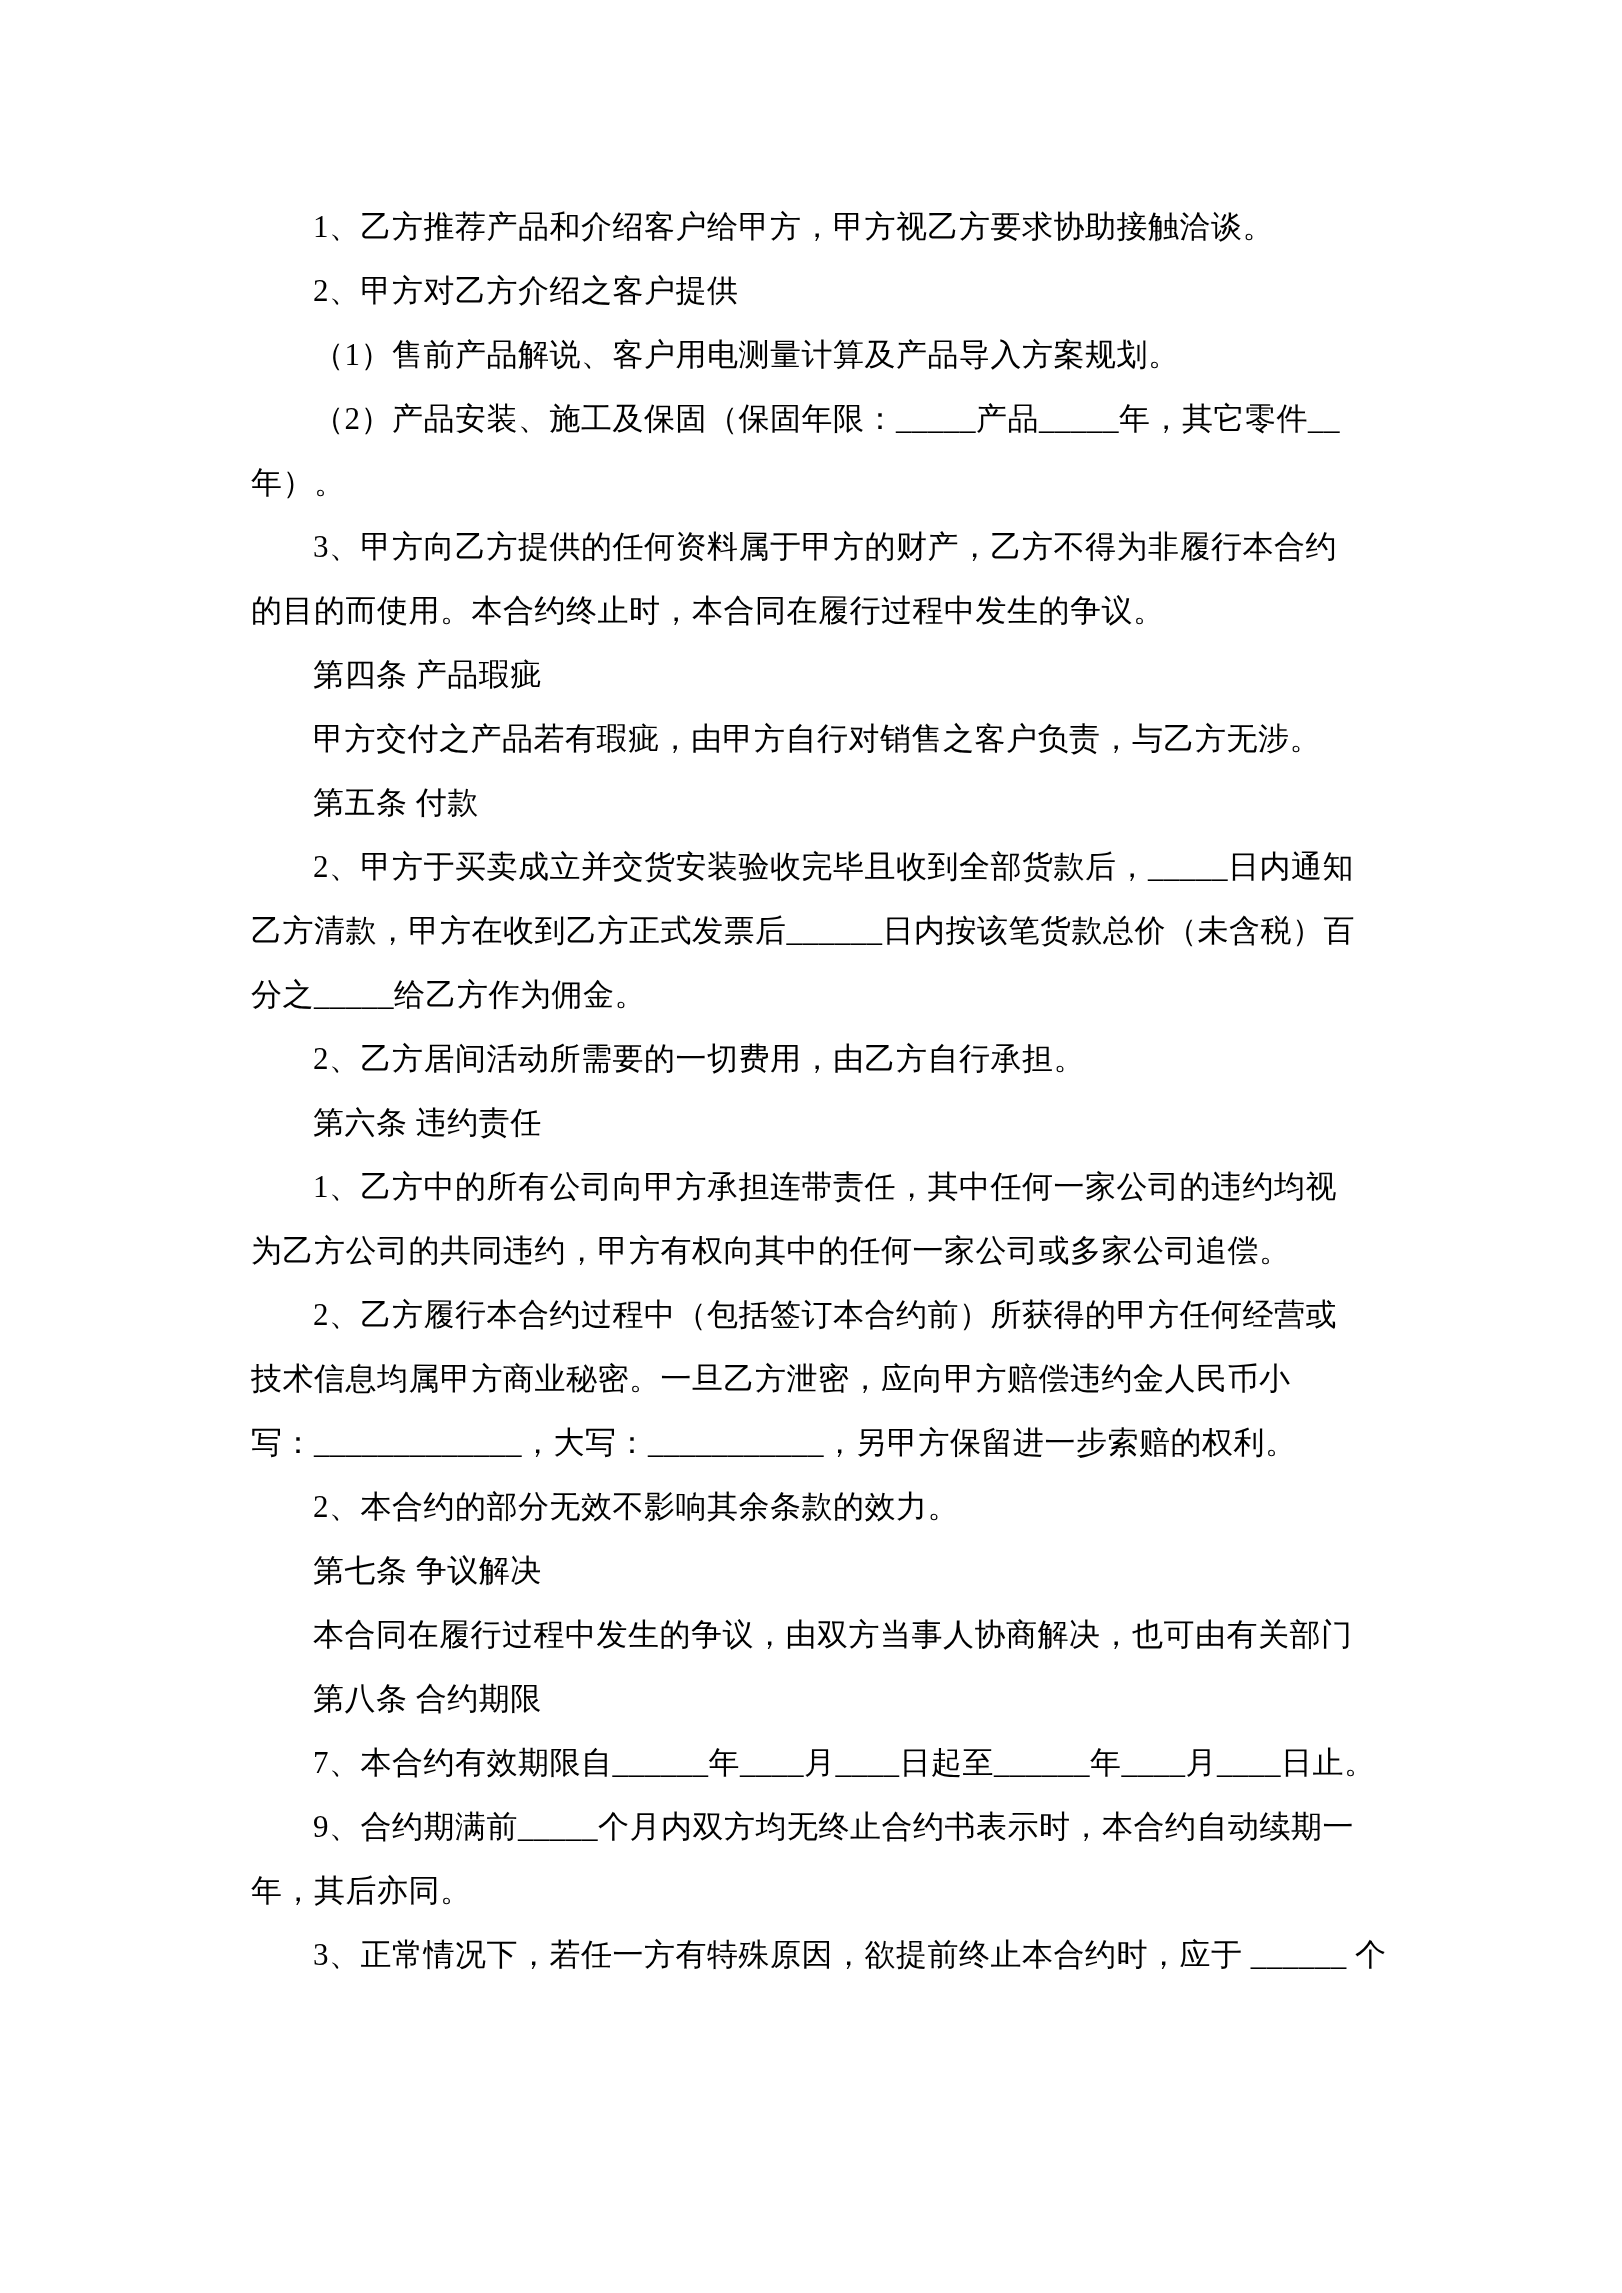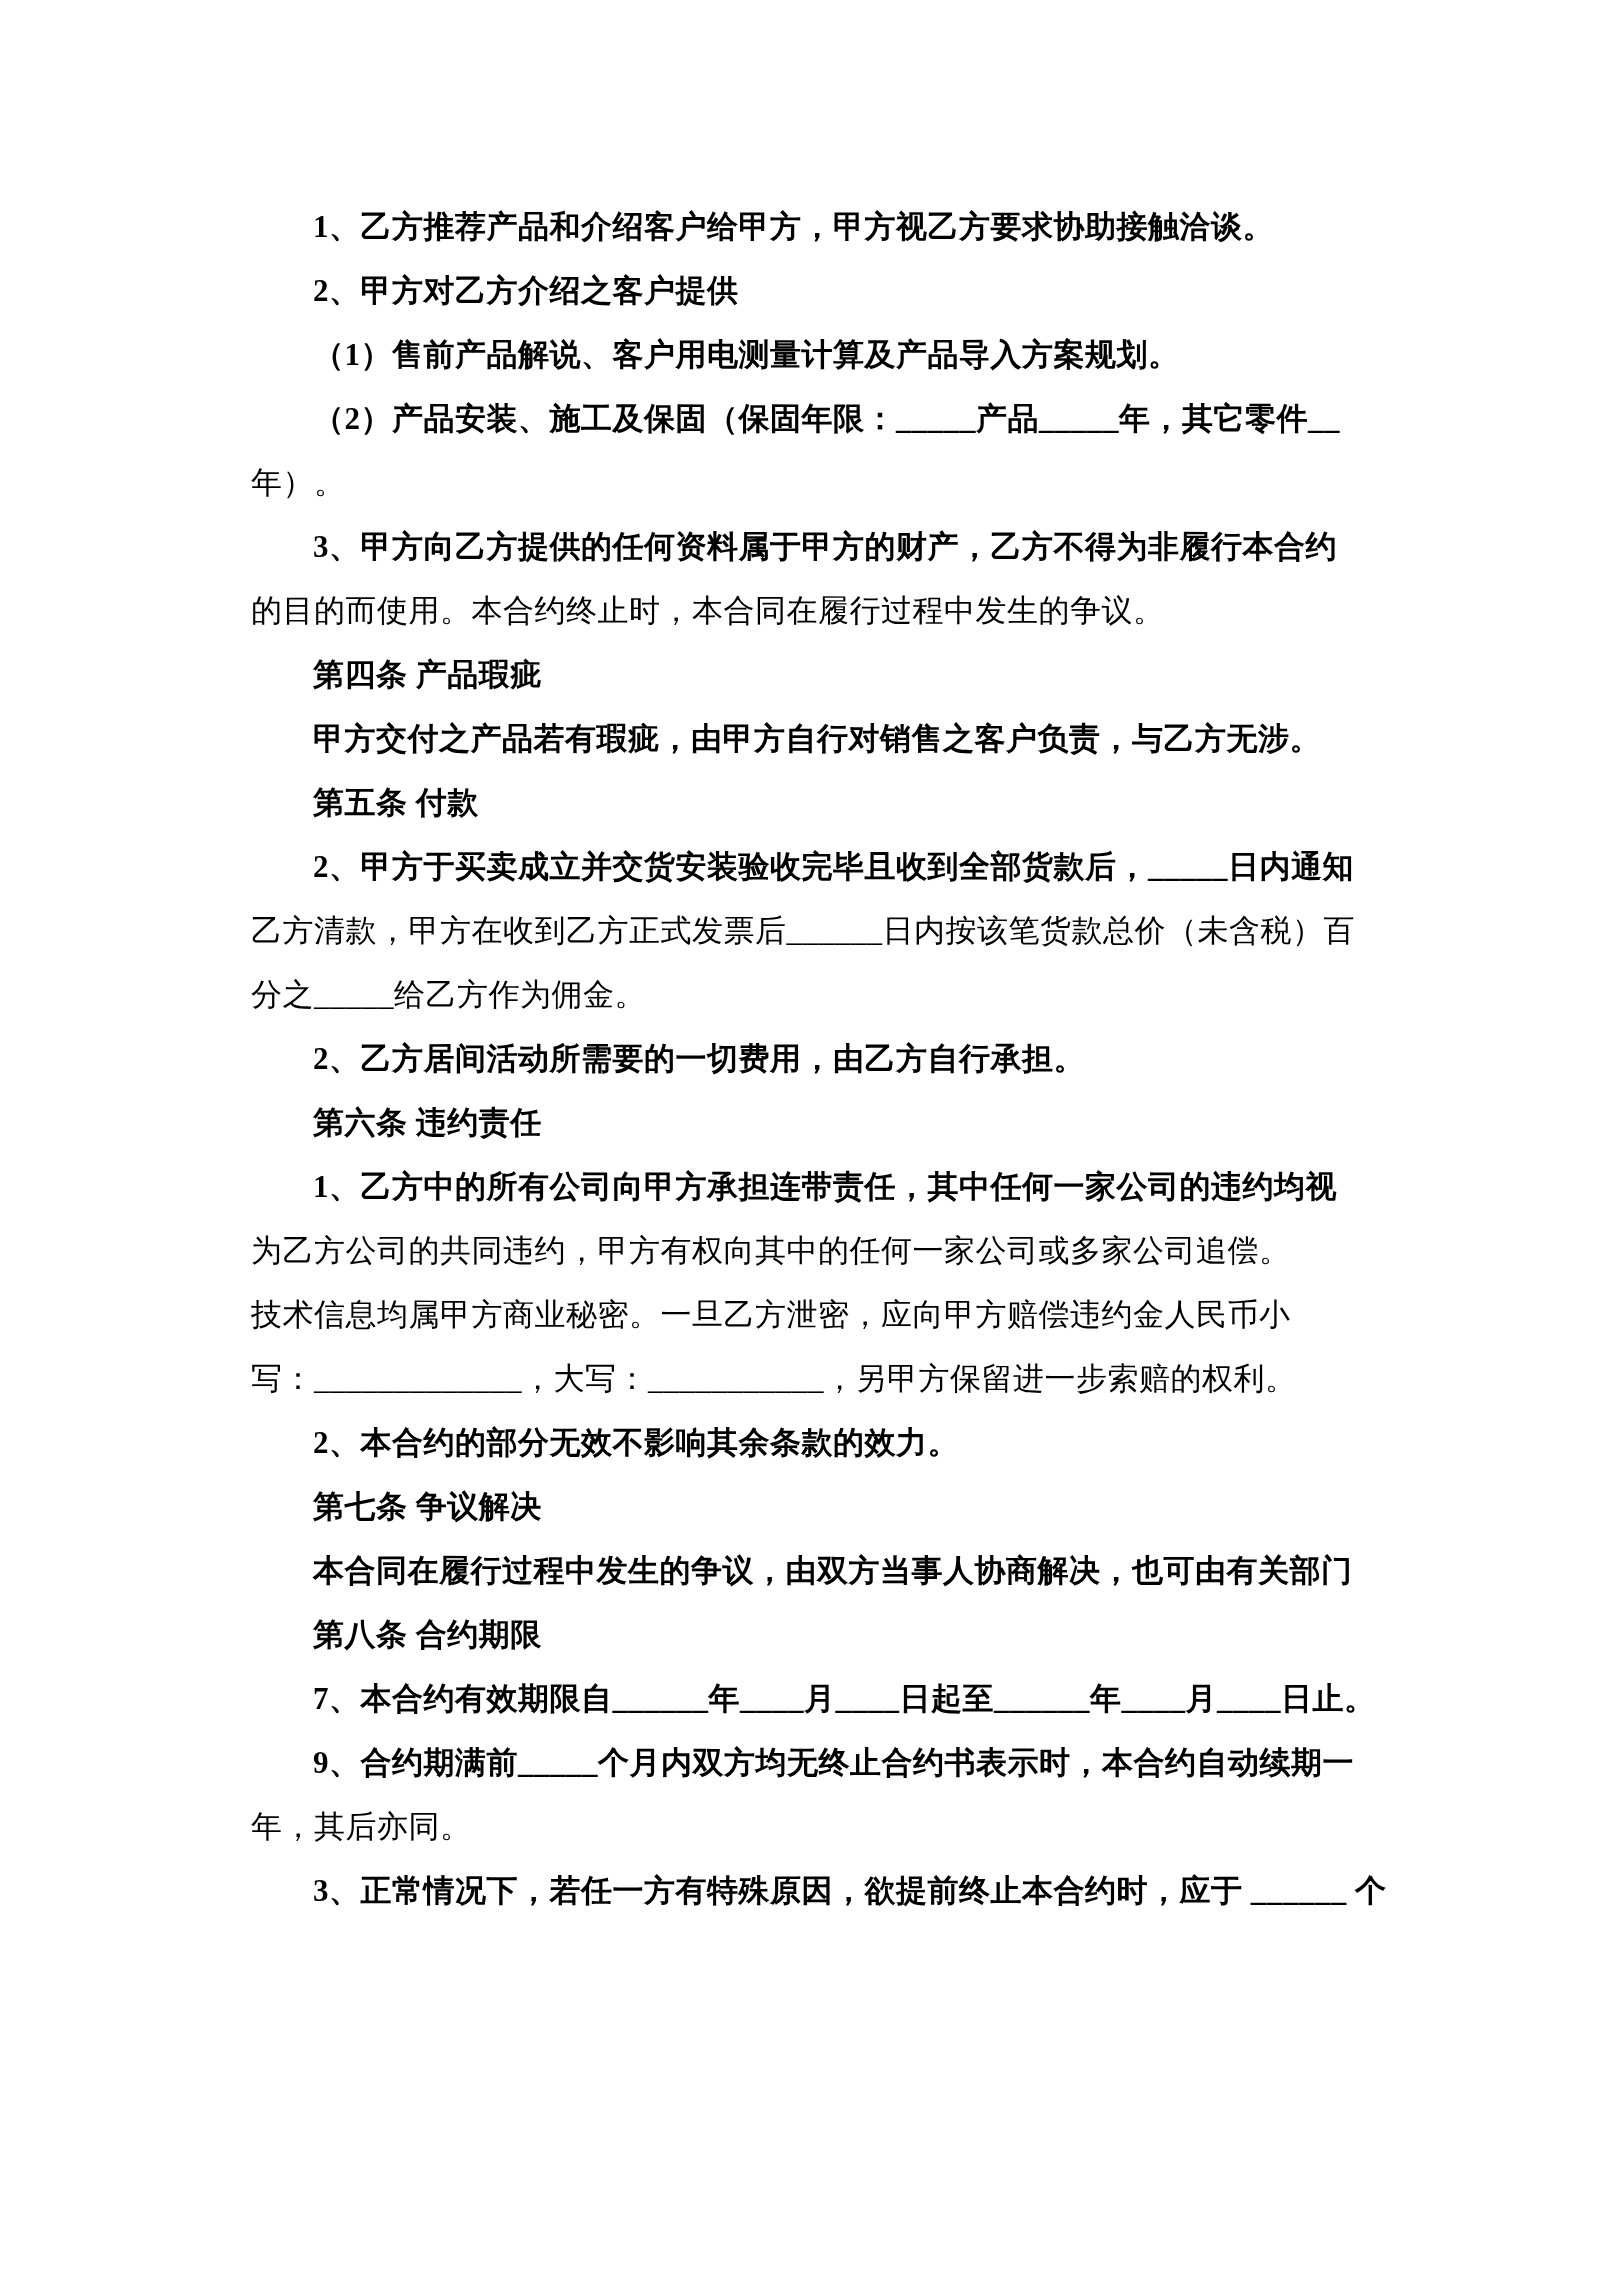--- a/index.html
+++ b/index.html
@@ -24,21 +24,20 @@
     font-size: 31px;
   }
   .line {
     height: 64px;
     line-height: 64px;
     white-space: nowrap;
     letter-spacing: 0.5px;
   }
   .indent {
     padding-left: 62px;
-    font-weight: bold;
   }
 </style>
 </head>
 <body>
 
 <div class="page">
   <div class="doc">
     <div class="line indent">1、乙方推荐产品和介绍客户给甲方，甲方视乙方要求协助接触洽谈。</div>
     <div class="line indent">2、甲方对乙方介绍之客户提供</div>
     <div class="line indent">（1）售前产品解说、客户用电测量计算及产品导入方案规划。</div>
@@ -49,20 +48,21 @@
     <div class="line indent">第四条 产品瑕疵</div>
     <div class="line indent">甲方交付之产品若有瑕疵，由甲方自行对销售之客户负责，与乙方无涉。</div>
     <div class="line indent">第五条 付款</div>
     <div class="line indent">2、甲方于买卖成立并交货安装验收完毕且收到全部货款后，_____日内通知</div>
     <div class="line">乙方清款，甲方在收到乙方正式发票后______日内按该笔货款总价（未含税）百</div>
     <div class="line">分之_____给乙方作为佣金。</div>
     <div class="line indent">2、乙方居间活动所需要的一切费用，由乙方自行承担。</div>
     <div class="line indent">第六条 违约责任</div>
     <div class="line indent">1、乙方中的所有公司向甲方承担连带责任，其中任何一家公司的违约均视</div>
     <div class="line">为乙方公司的共同违约，甲方有权向其中的任何一家公司或多家公司追偿。</div>
+    <div class="line indent">2、乙方履行本合约过程中（包括签订本合约前）所获得的甲方任何经营或</div>
     <div class="line">技术信息均属甲方商业秘密。一旦乙方泄密，应向甲方赔偿违约金人民币小</div>
     <div class="line">写：_____________，大写：___________，另甲方保留进一步索赔的权利。</div>
     <div class="line indent">2、本合约的部分无效不影响其余条款的效力。</div>
     <div class="line indent">第七条 争议解决</div>
     <div class="line indent">本合同在履行过程中发生的争议，由双方当事人协商解决，也可由有关部门</div>
     <div class="line indent">第八条 合约期限</div>
     <div class="line indent">7、本合约有效期限自______年____月____日起至______年____月____日止。</div>
     <div class="line indent">9、合约期满前_____个月内双方均无终止合约书表示时，本合约自动续期一</div>
     <div class="line">年，其后亦同。</div>
     <div class="line indent">3、正常情况下，若任一方有特殊原因，欲提前终止本合约时，应于 ______ 个</div>

